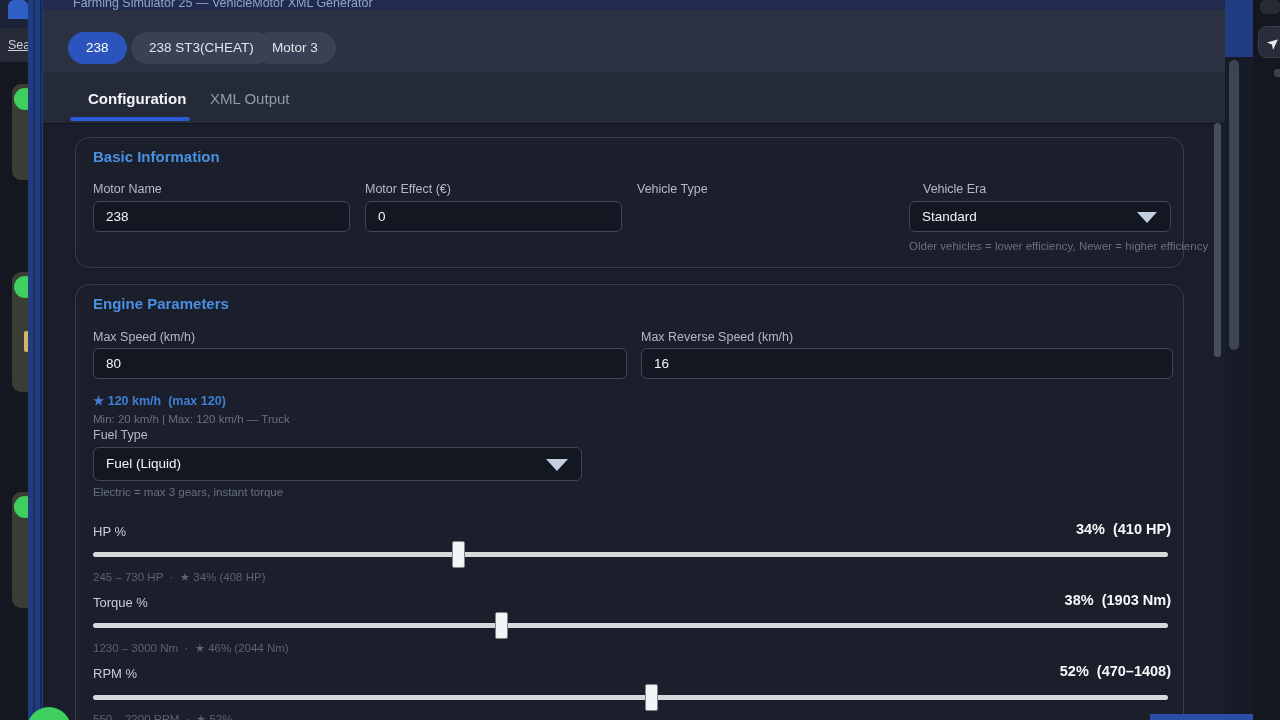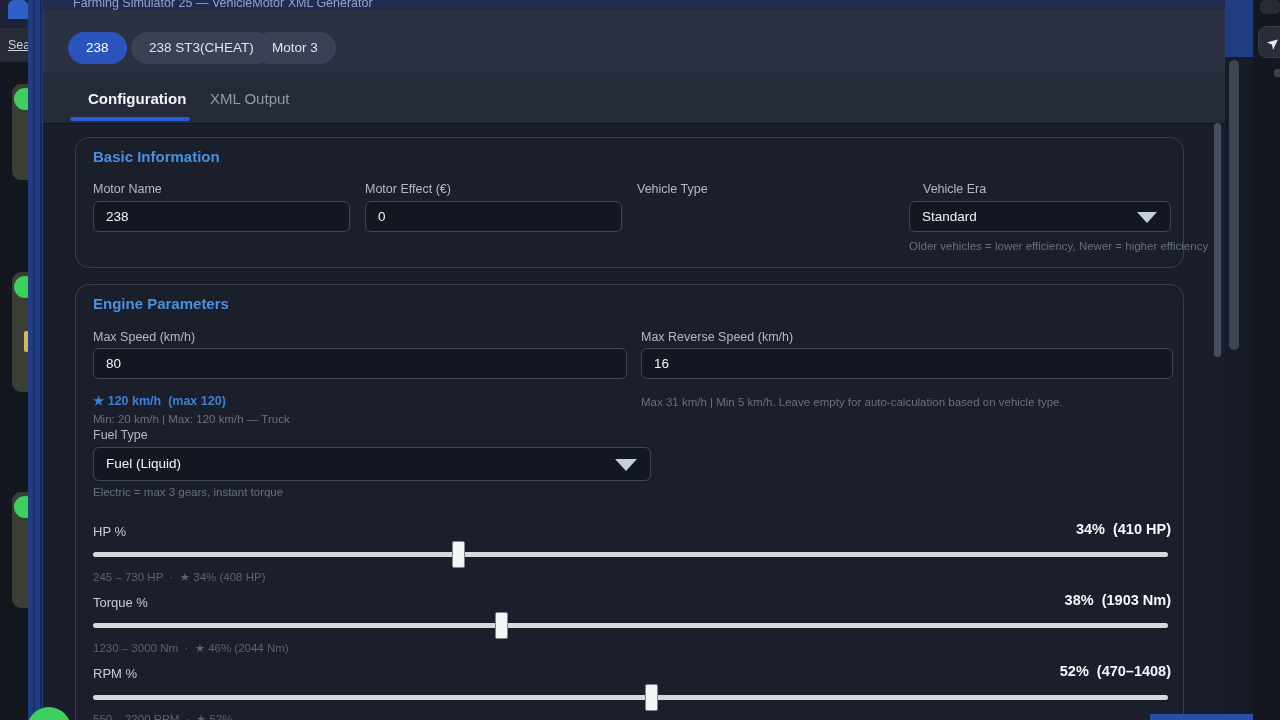--- a/index.html
+++ b/index.html
@@ -129,24 +129,23 @@
       <div class="heading">Engine Parameters</div>
 
       <div class="flabel" style="left:17px;top:45px;">Max Speed (km/h)</div>
       <div class="input" style="left:17px;top:63px;width:534px;">80</div>
 
       <div class="flabel" style="left:565px;top:45px;">Max Reverse Speed (km/h)</div>
       <div class="input" style="left:565px;top:63px;width:532px;">16</div>
 
       <div class="hint-blue" style="left:17px;top:108px;">★ 120 km/h  (max 120)</div>
       <div class="hint" style="left:17px;top:128px;">Min: 20 km/h | Max: 120 km/h — Truck</div>
-      <div class="hint" style="left:565px;top:111px;">Max 31 km/h | Min 5 km/h. Leave empty for auto-calculation based on vehicle type.</div>
 
       <div class="flabel" style="left:17px;top:143px;">Fuel Type</div>
-      <div class="select" style="left:17px;top:162px;width:558px;height:34px;line-height:32px;">
+      <div class="select" style="left:17px;top:162px;width:489px;height:34px;line-height:32px;">
         <span>Fuel (Liquid)</span>
         <span class="tri" style="top:11px;"></span>
       </div>
       <div class="hint" style="left:17px;top:201px;">Electric = max 3 gears, instant torque</div>
 
       <div class="slabel" style="left:17px;top:239px;">HP %</div>
       <div class="sval" style="top:236px;">34%  (410 HP)</div>
       <div class="track" style="top:267px;">
         <div class="thumb" style="left: calc(34% - 7px);"></div>
       </div>

